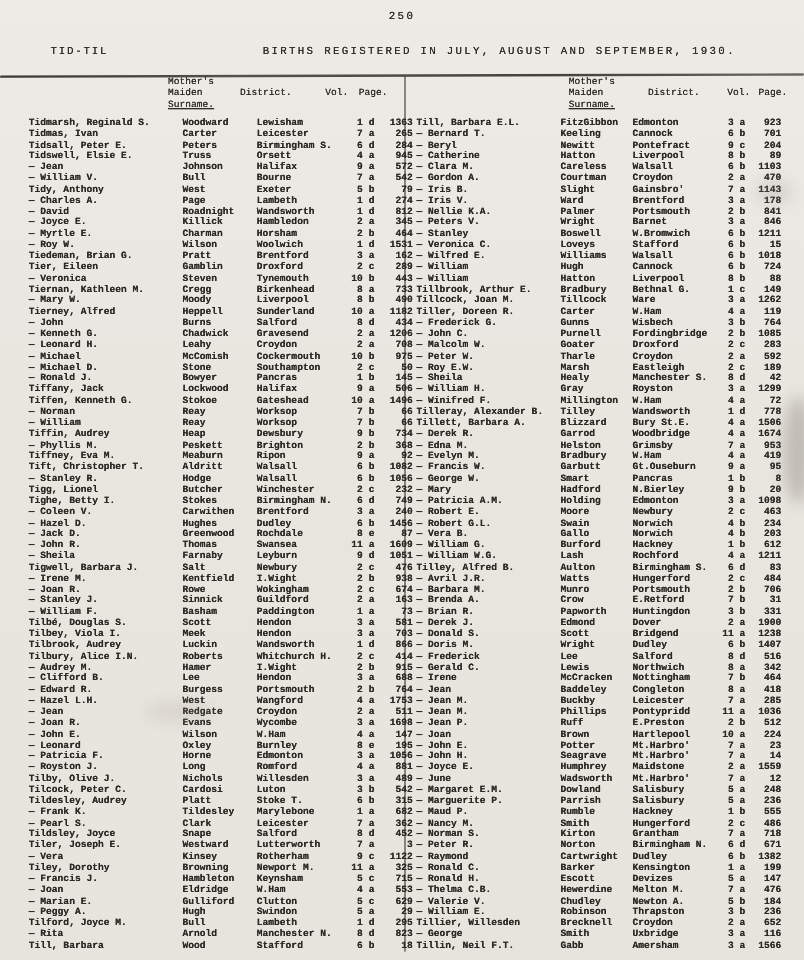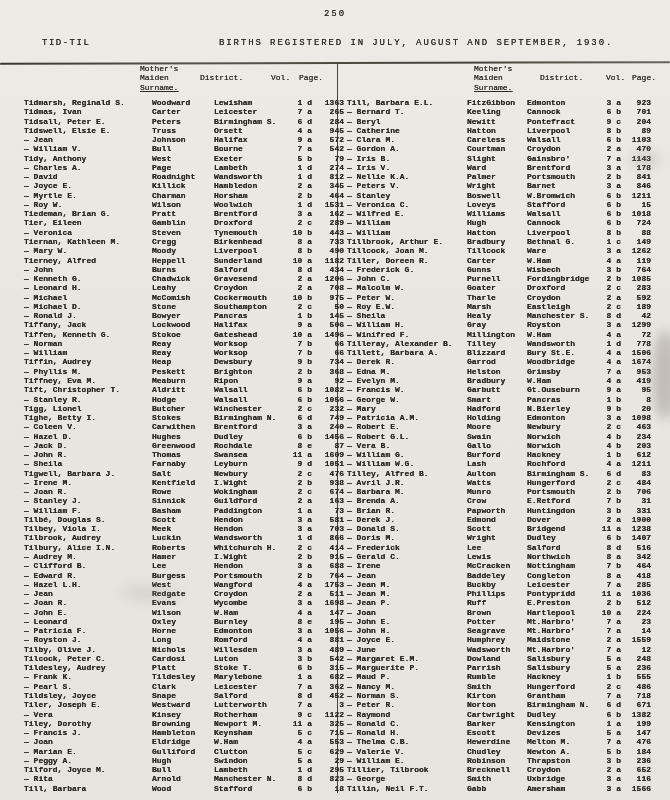--- a/index.html
+++ b/index.html
@@ -1101,21 +1101,21 @@
       <span class="cell c-page">184</span>
     </div>
     <div class="row">
       <span class="cell c-name">— William E.</span>
       <span class="cell c-maiden">Robinson</span>
       <span class="cell c-district">Thrapston</span>
       <span class="cell c-vol">3 b</span>
       <span class="cell c-page">236</span>
     </div>
     <div class="row">
-      <span class="cell c-name">Tillier, Tilbrook</span>
+      <span class="cell c-name">Tillier, Willesden</span>
       <span class="cell c-maiden">Brecknell</span>
       <span class="cell c-district">Croydon</span>
       <span class="cell c-vol">2 a</span>
       <span class="cell c-page">652</span>
     </div>
     <div class="row">
       <span class="cell c-name">— George</span>
       <span class="cell c-maiden">Smith</span>
       <span class="cell c-district">Uxbridge</span>
       <span class="cell c-vol">3 a</span>

